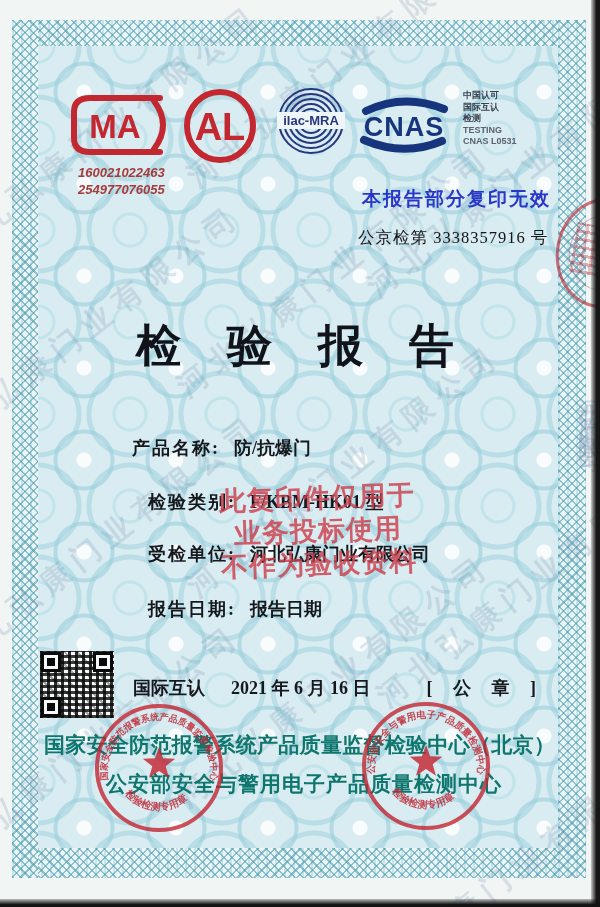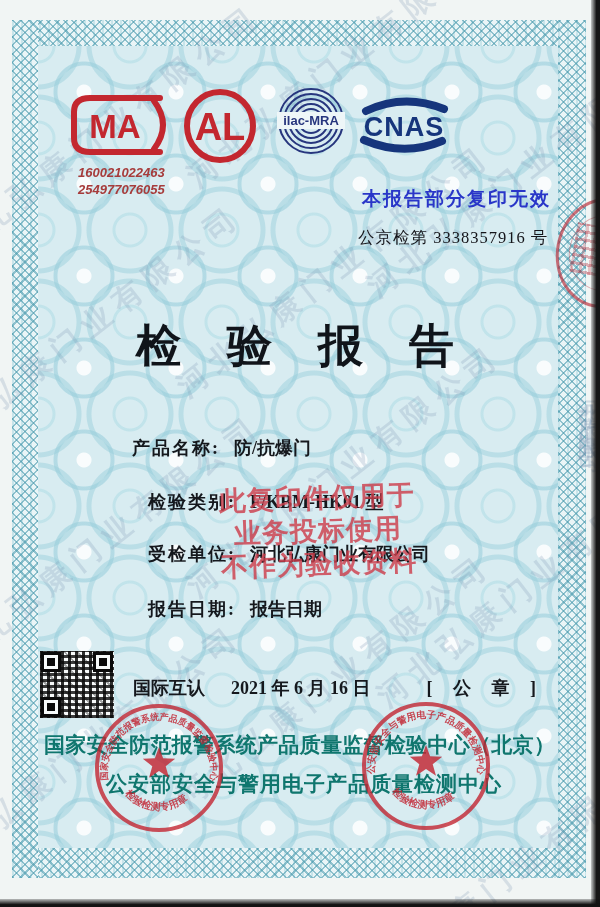--- a/index.html
+++ b/index.html
@@ -134,20 +134,27 @@
       <rect x="0" y="30" width="68" height="17" fill="#eef6f8"></rect>
       <text x="34" y="43" text-anchor="middle" font-family="Liberation Sans, sans-serif" font-size="13" font-weight="bold" fill="#27367e">ilac-MRA</text>
     </svg>
 
     <svg class="abs" style="left:356px;top:96px" width="96" height="58" viewBox="0 0 96 58">
       <path d="M10,15 Q48,-3 88,13" fill="none" stroke="#16357c" stroke-width="8" stroke-linecap="round"></path>
       <path d="M8,44 Q48,61 86,45" fill="none" stroke="#16357c" stroke-width="8" stroke-linecap="round"></path>
       <text x="48" y="40" text-anchor="middle" font-family="Liberation Sans, sans-serif" font-size="27" font-weight="bold" fill="#16357c" letter-spacing="1">CNAS</text>
     </svg>
 
+    <div class="abs cnas-caption" style="left:463px;top:90px">
+      <div>中国认可</div>
+      <div>国际互认</div>
+      <div>检测</div>
+      <div class="en">TESTING</div>
+      <div class="en">CNAS L0531</div>
+    </div>
 
     <div class="abs cert-numbers" style="left:78px;top:164px">
       <div>160021022463</div>
       <div>254977076055</div>
     </div>
 
     <div class="abs blue-notice" style="left:362px;top:186px">本报告部分复印无效</div>
     <div class="abs report-no" style="left:358px;top:227px">公京检第 3338357916 号</div>
 
     <div class="abs title" style="left:136px;top:316px">检验报告</div>

